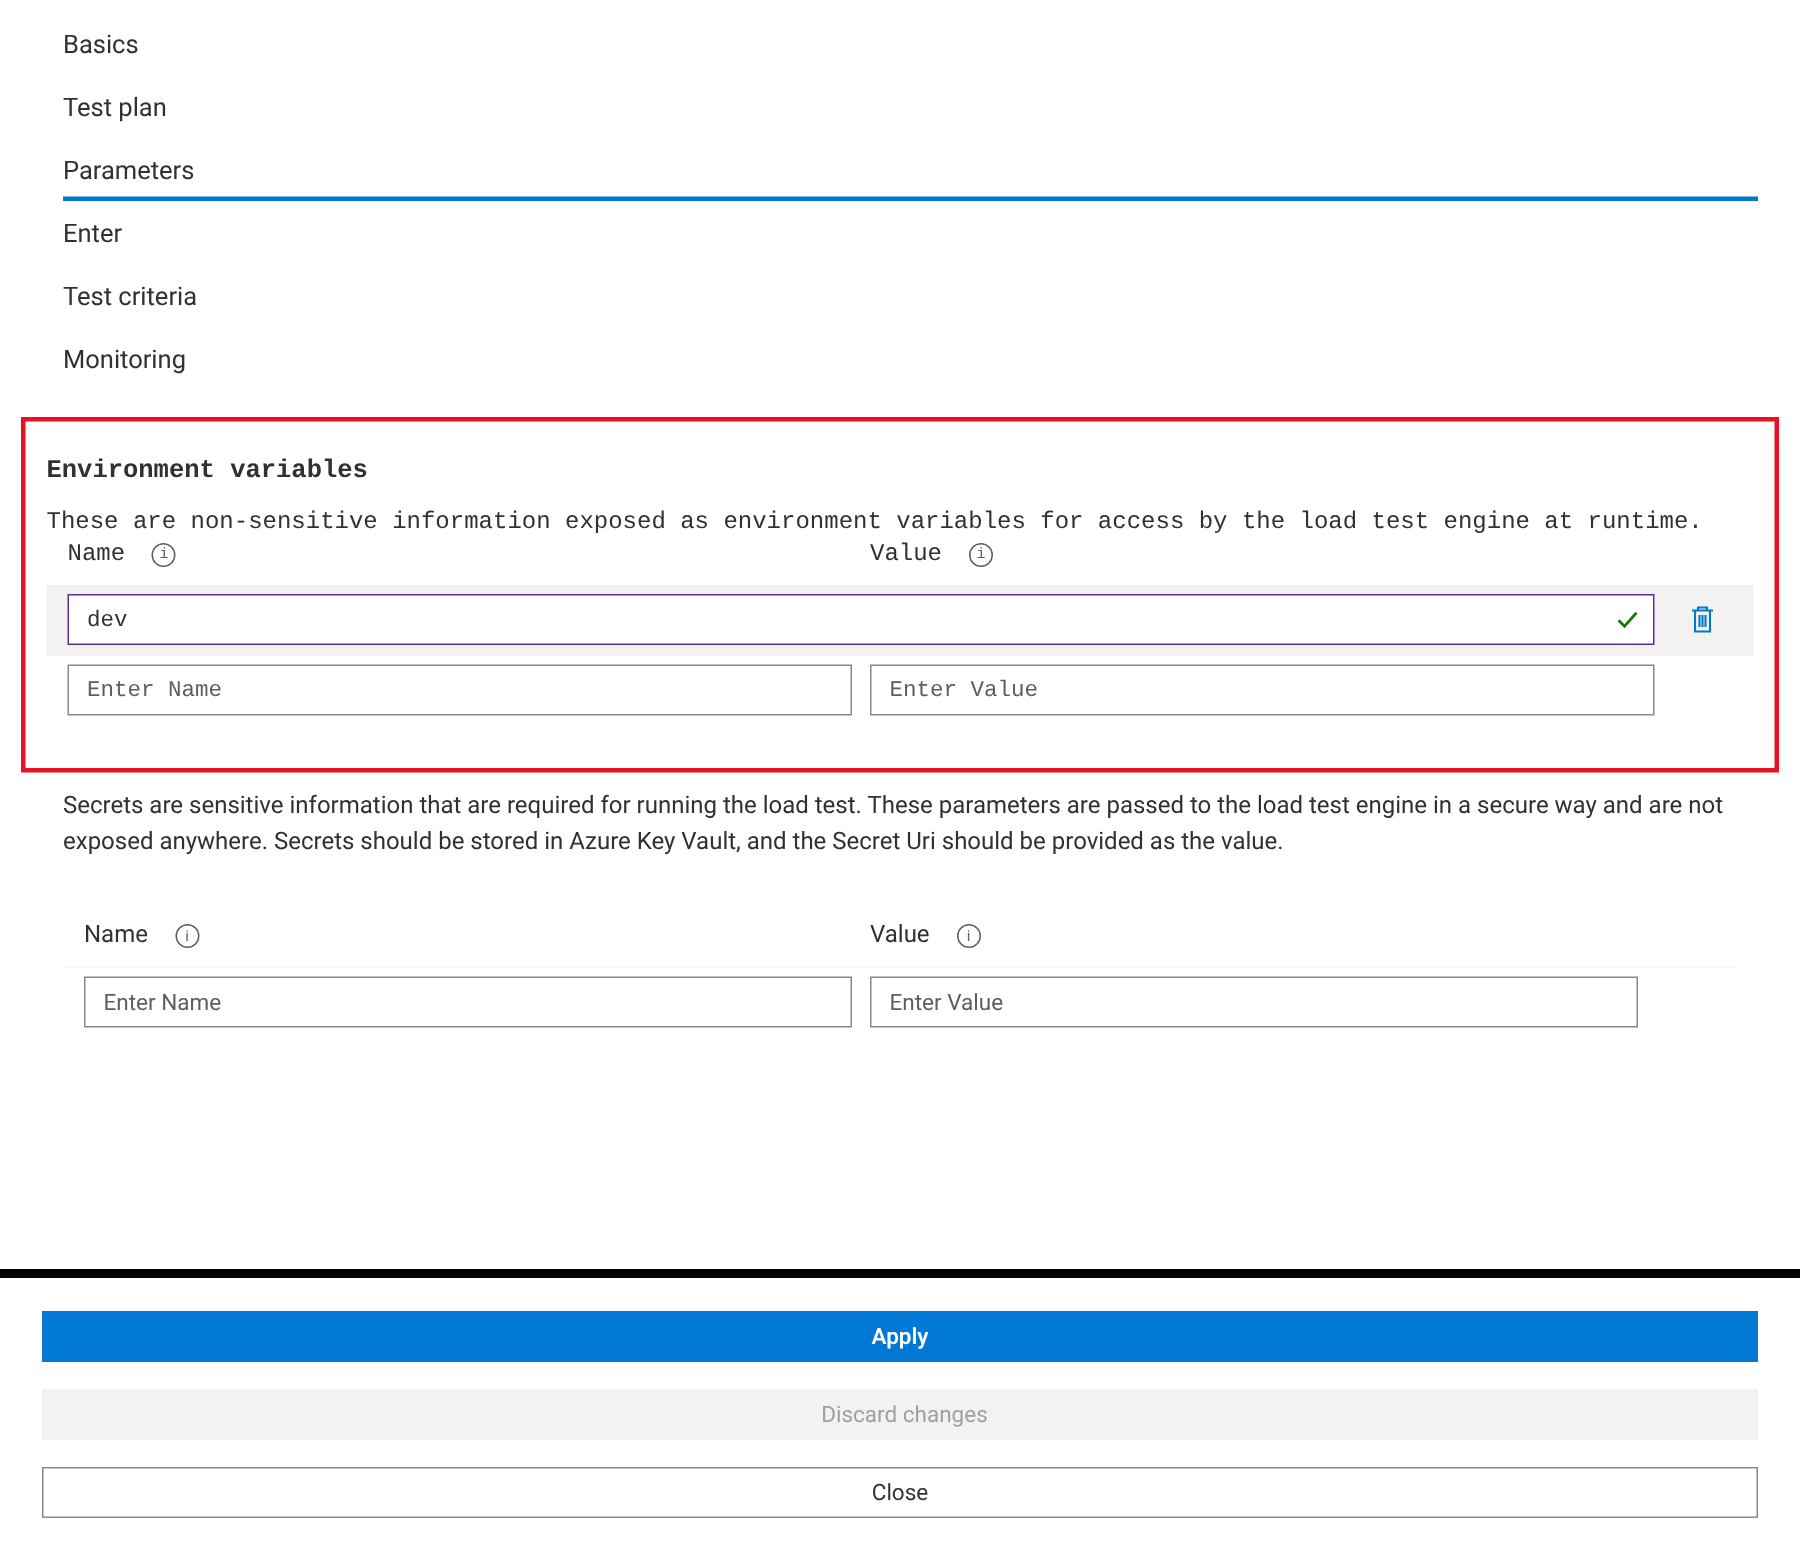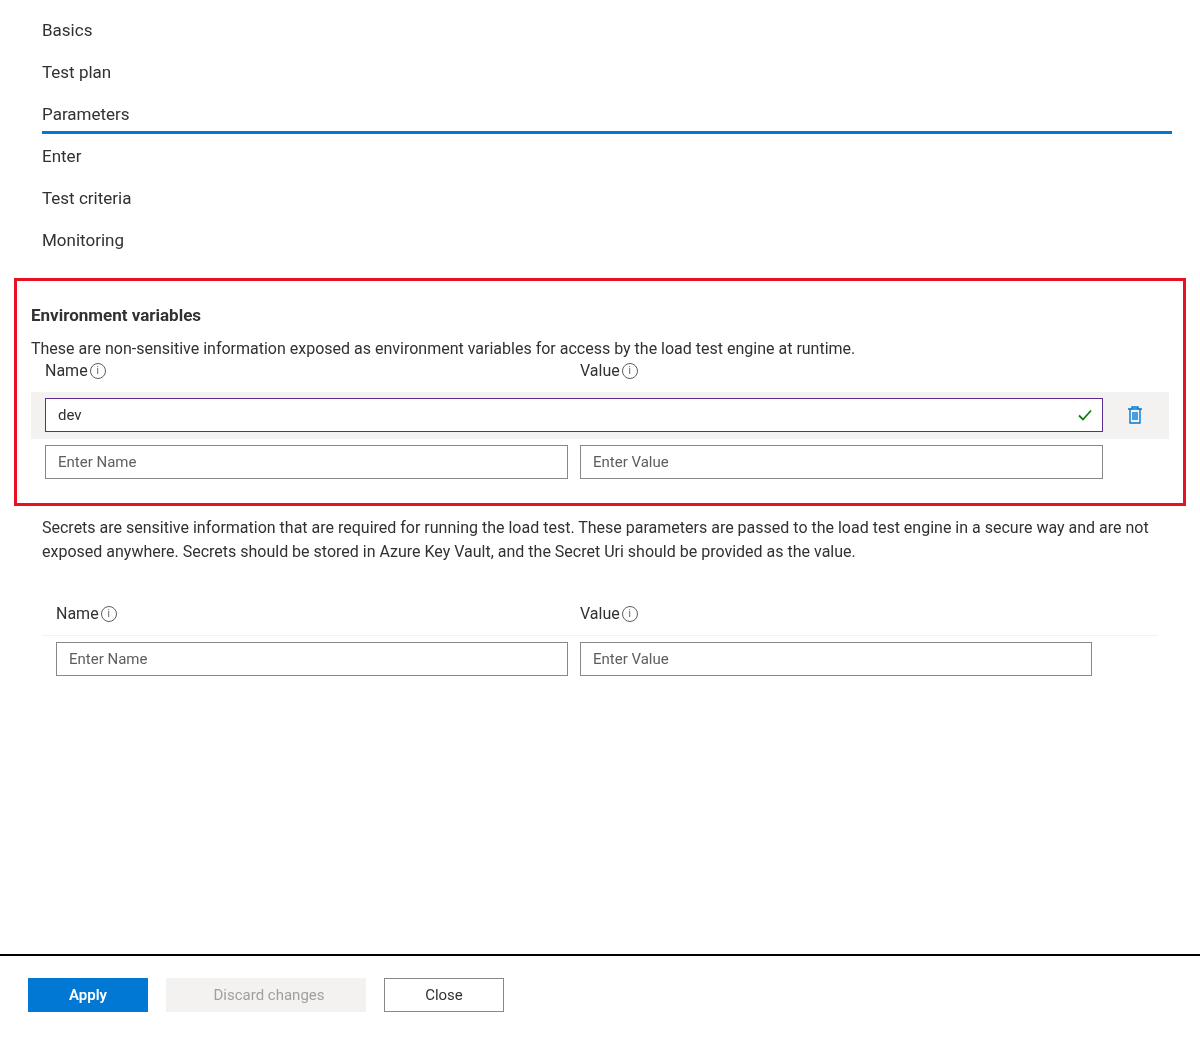--- a/index.html
+++ b/index.html
@@ -60,22 +60,23 @@
       content: "";
       position: absolute;
       left: 0;
       right: 0;
       bottom: 0;
       height: 3px;
       background: #0078d4;
     }
     .highlight-box {
       border: 3px solid #e81123;
-      padding: 24px 14px 18px 14px;
+      padding: 24px 14px 29px 14px;
       margin: 0 -14px 0 -14px;
+      font-family: Liberation Mono, monospace;
     }
     .section-title {
       font-size: 17px;
       font-weight: 700;
       margin-bottom: 12px;
       color: #323130;
     }
     .section-desc {
       font-size: 16px;
       color: #323130;
@@ -102,22 +103,22 @@
     .col-actions {
       width: 40px;
       display: flex;
       justify-content: center;
     }
     .col-header-label {
       font-size: 16px;
       font-weight: 400;
       color: #323130;
       display: flex;
-      align-items: center;
-      gap: 2px;
+      align-items: flex-end;
+      gap: 18px;
     }
     .info-icon {
       display: inline-flex;
       align-items: center;
       justify-content: center;
       width: 16px;
       height: 16px;
       border-radius: 50%;
       border: 1.2px solid #605e5c;
       font-size: 10px;
@@ -190,24 +191,25 @@
       margin-top: 0;
     }
     .section-secrets .section-desc {
       margin-bottom: 40px;
     }
     .footer {
       position: absolute;
       left: 0;
       right: 0;
       bottom: 30px;
-      border-top: 2px solid #000000;
+      border-top: 6px solid #000000;
       padding: 22px 28px 0 28px;
       display: flex;
       gap: 18px;
+      flex-direction: column;
     }
     .btn {
       height: 34px;
       padding: 0 24px;
       font-size: 15px;
       border: none;
       cursor: pointer;
       font-family: inherit;
       display: inline-flex;
       align-items: center;

